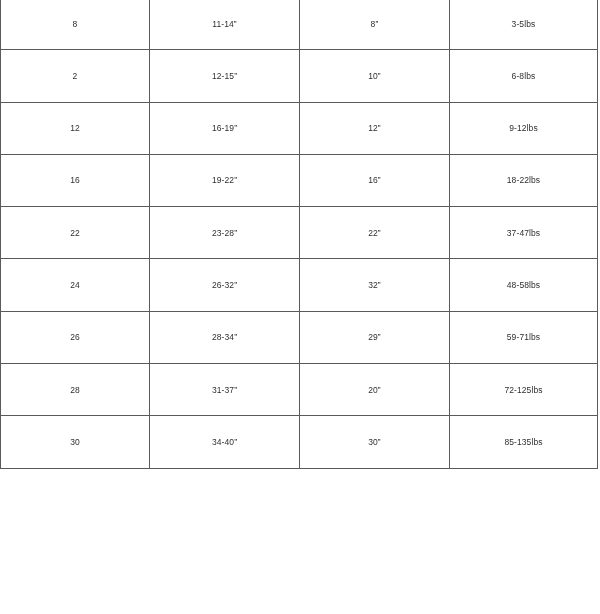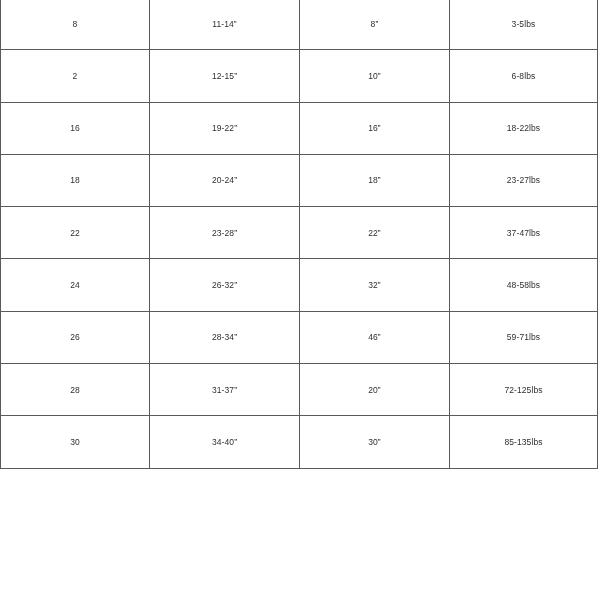--- a/index.html
+++ b/index.html
@@ -64,47 +64,47 @@
       <td>8”</td>
       <td>3-5lbs</td>
     </tr>
     <tr>
       <td>2</td>
       <td>12-15”</td>
       <td>10”</td>
       <td>6-8lbs</td>
     </tr>
     <tr>
+      <td>12</td>
+      <td>16-19”</td>
+      <td>12”</td>
+      <td>9-12lbs</td>
+    </tr>
+    <tr>
       <td>16</td>
       <td>19-22”</td>
       <td>16”</td>
       <td>18-22lbs</td>
-    </tr>
-    <tr>
-      <td>18</td>
-      <td>20-24”</td>
-      <td>18”</td>
-      <td>23-27lbs</td>
     </tr>
     <tr>
       <td>22</td>
       <td>23-28”</td>
       <td>22”</td>
       <td>37-47lbs</td>
     </tr>
     <tr>
       <td>24</td>
       <td>26-32”</td>
       <td>32”</td>
       <td>48-58lbs</td>
     </tr>
     <tr>
       <td>26</td>
       <td>28-34”</td>
-      <td>46”</td>
+      <td>29”</td>
       <td>59-71lbs</td>
     </tr>
     <tr>
       <td>28</td>
       <td>31-37”</td>
       <td>20”</td>
       <td>72-125lbs</td>
     </tr>
     <tr>
       <td>30</td>

